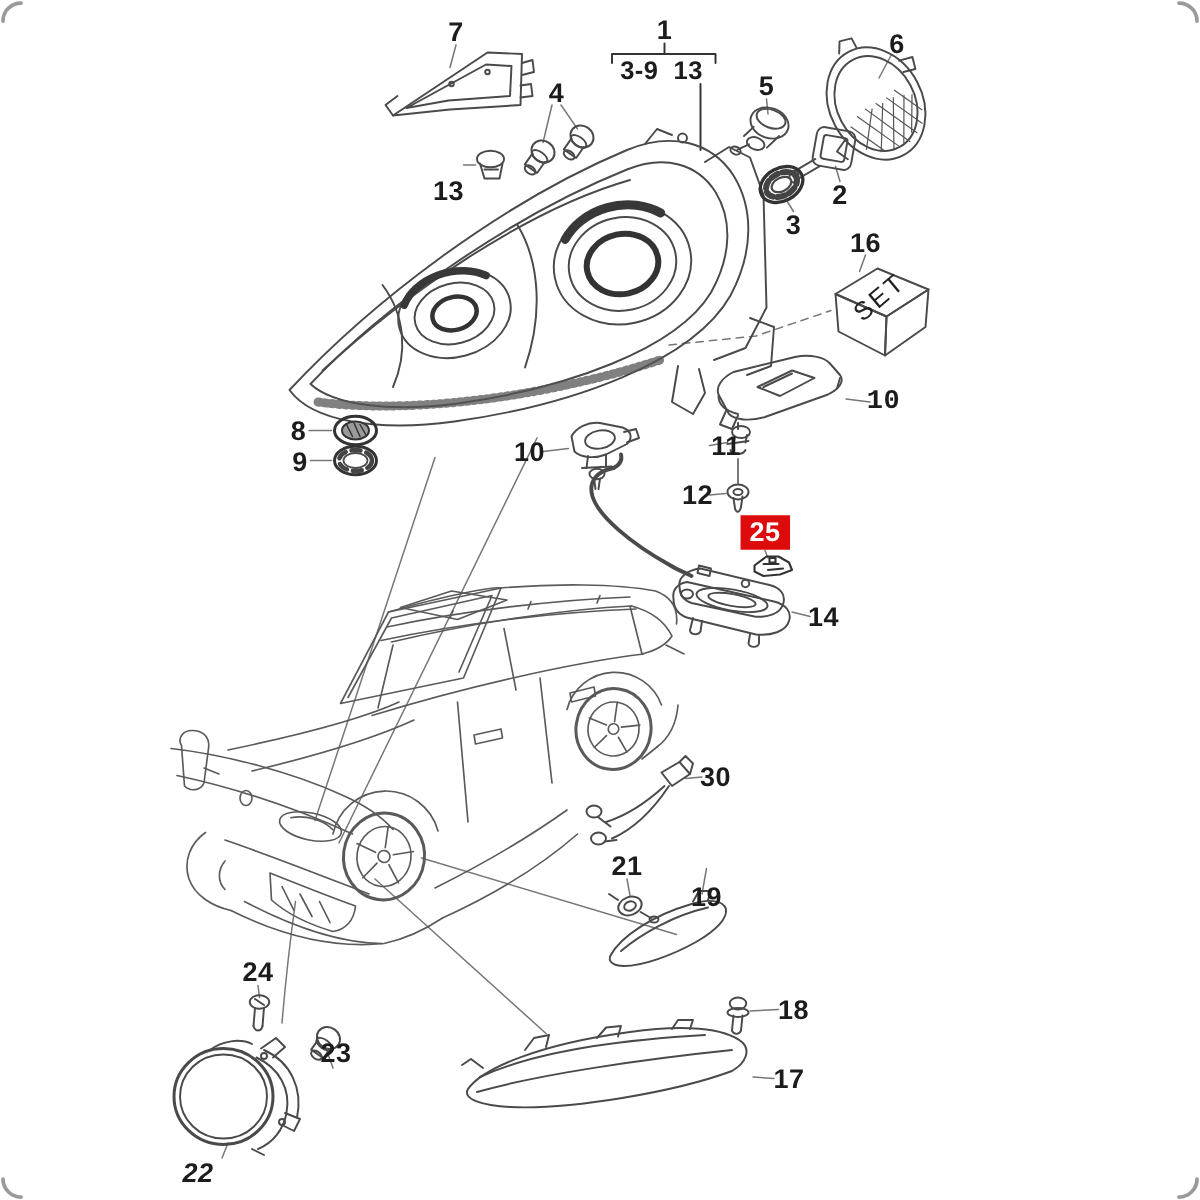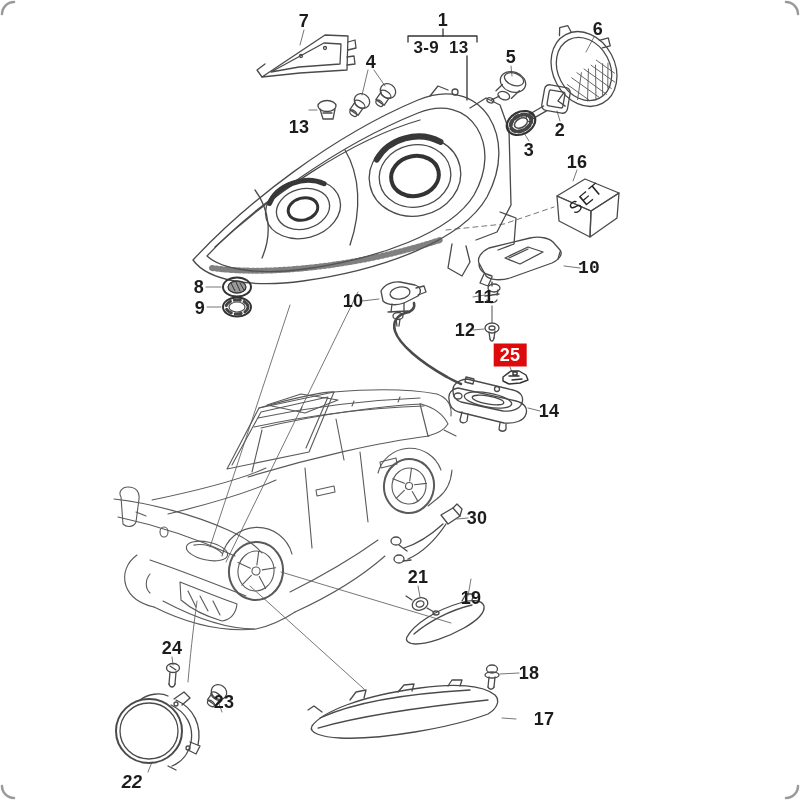--- a/index.html
+++ b/index.html
@@ -396,18 +396,18 @@
       <div class="label" style="left: 465px; top: 330px;">12</div>
       <div class="label" style="left: 353px; top: 301px;">10</div>
       <div class="label" style="left: 199px; top: 287px;">8</div>
       <div class="label" style="left: 200px; top: 308px;">9</div>
       <div class="label hl" style="left: 510px; top: 355px;">25</div>
       <div class="label" style="left: 549px; top: 411px;">14</div>
       <div class="label" style="left: 477px; top: 518px;">30</div>
       <div class="label" style="left: 418px; top: 577px;">21</div>
       <div class="label" style="left: 471px; top: 570px; margin-top: 28px;">19</div>
       <div class="label" style="left: 529px; top: 673px;">18</div>
-      <div class="label" style="left: 544px; top: 719px; text-align: right;">17</div>
+      <div class="label" style="left: 526px; top: 719px; text-align: right;">17</div>
       <div class="label" style="left: 172px; top: 648px;">24</div>
       <div class="label" style="left: 224px; top: 702px;">23</div>
       <div class="label" style="left: 132px; top: 782px; font-style: italic;">22</div>
     </div>
 </div>
 
 </body></html>

